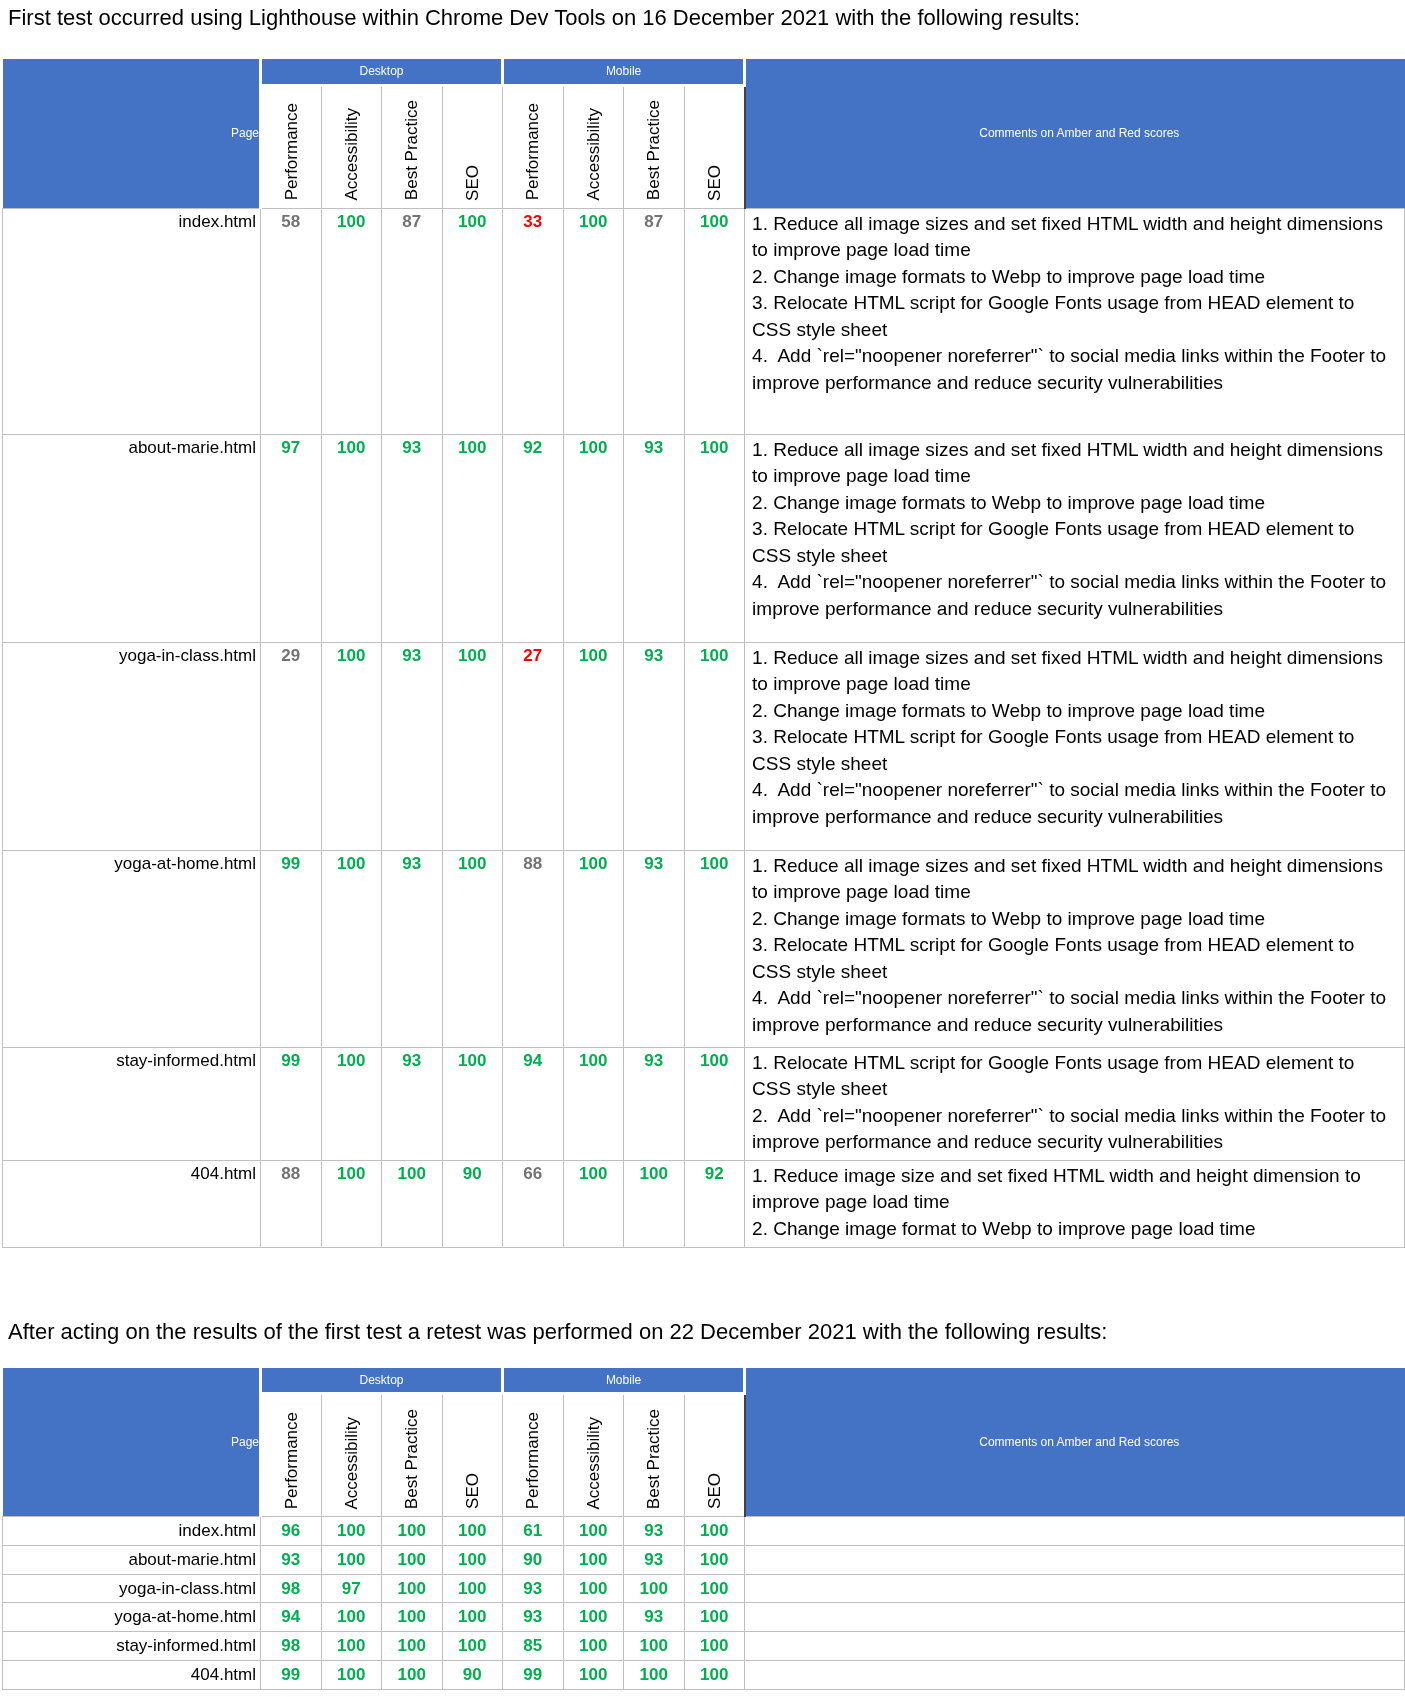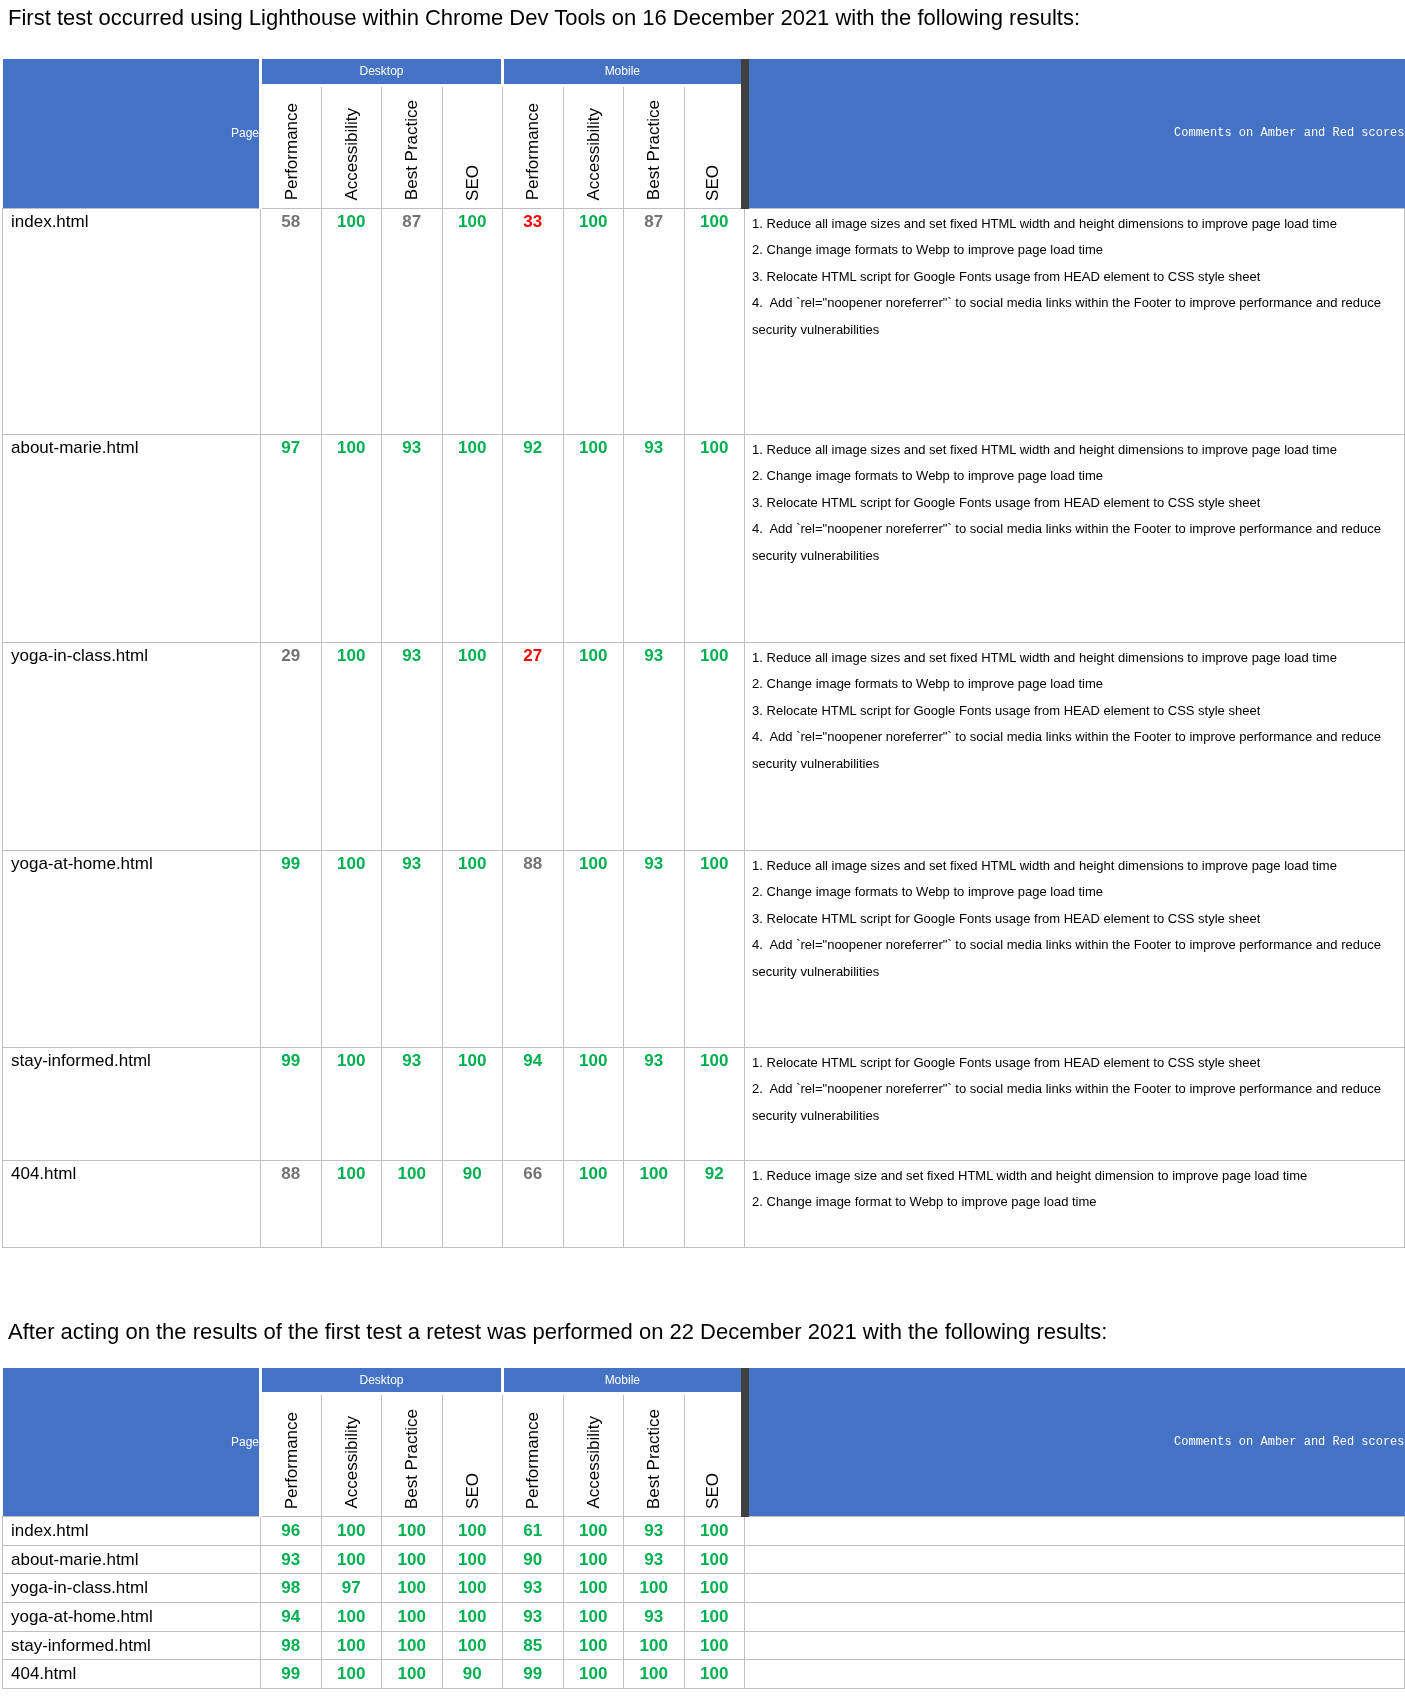--- a/index.html
+++ b/index.html
@@ -38,24 +38,23 @@
     color: #ffffff;
     font-size: 12px;
     border: none;
   }
   th.page-hd {
     text-align: right; vertical-align: middle;
     padding-left: 8px;
     border-right: 3px solid #fff;
   }
   th.comments-hd {
-    text-align: right; vertical-align: middle;
+    text-align: center; vertical-align: middle;
     padding-left: 8px;
-    border-left: 8px solid #404040;
-    font-family: Liberation Mono, monospace;
+    border-left: 2px solid #404040;
   }
   th.band {
     text-align: center; vertical-align: middle;
     border-left: 3px solid #fff;
     border-right: 3px solid #fff;
     border-bottom: 3px solid #fff;
   }
   th.rot {
     background: #fff;
     border: 1px solid #BFBFBF;
@@ -74,31 +73,31 @@
   }
 
   
   td {
     border: 1px solid #BFBFBF;
     font-size: 17px;
     overflow: hidden;
   }
   .t1 td { vertical-align: top; }
   .t2 td { vertical-align: middle; }
-  td.pagecell { padding: 3px 4px 0 8px; }
+  td.pagecell { padding: 3px 4px 0 8px; text-align: right; }
   .t2 td.pagecell { padding: 1px 4px 1px 8px; }
   td.score {
     text-align: center;
     font-weight: 700;
     padding-top: 3px;
   }
   .t2 td.score { padding-top: 1px; }
   td.comment {
     padding: 2px 8px 4px 7px;
-    font-size: 13px;
+    font-size: 19px;
     line-height: 26.6px;
     white-space: pre-wrap;
   }
   td.score.green { color: #00B050; }
   td.score.amber { color: #737373; }
   td.score.red   { color: #FF0000; }
 
   
   .t1 tbody tr:nth-child(1) { height: 226px; }
   .t1 tbody tr:nth-child(2) { height: 208px; }

